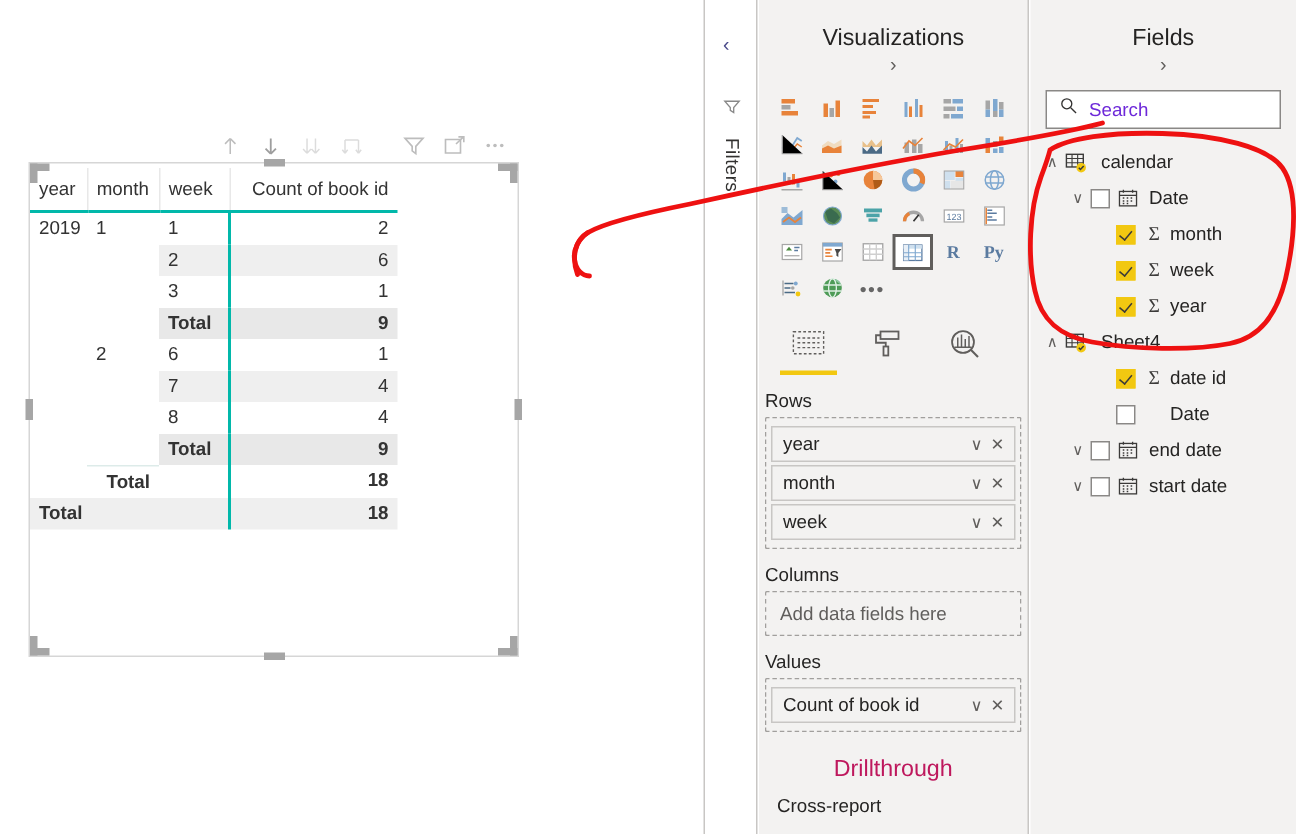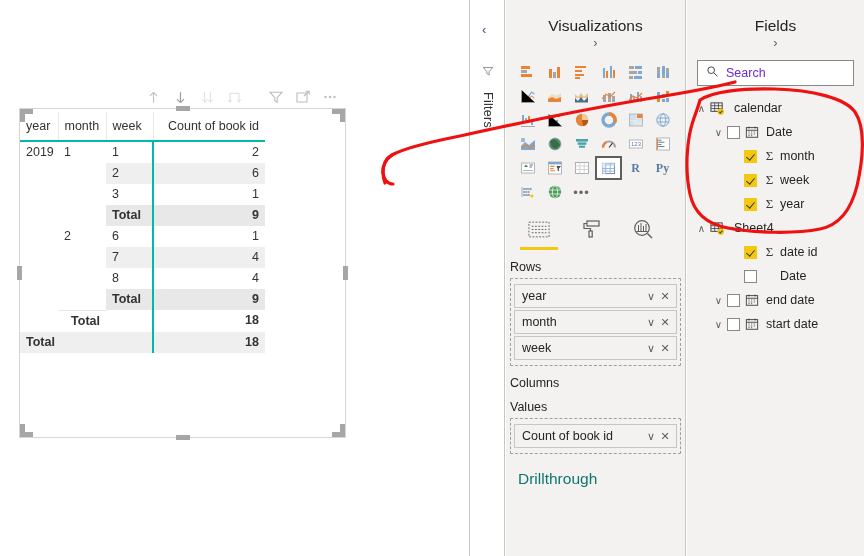--- a/index.html
+++ b/index.html
@@ -173,21 +173,21 @@
     height: 24px; display: flex; align-items: center;
     padding: 0 4px 0 7px; margin: 2px 0;
     font-size: 12.5px; color: #252423;
   }
   .well-chip .name { flex: 1; white-space: nowrap; overflow: hidden; }
   .well-chip .cx { color: #605e5c; font-size: 11px; width: 14px; text-align: center; }
   .well-placeholder {
     font-size: 12.5px; color: #605e5c;
     padding: 4px 6px;
   }
-  .drill-title { font-size: 15.5px; color: #0f766e; padding: 16px 12px 0 12px; }
+  .drill-title { font-size: 15.5px; color: #be185d; padding: 16px 12px 0 12px; text-align: center; }
   .drill-sub { font-size: 12.5px; color: #252423; padding: 8px 12px 0 12px; }
 
   
   #fields-pane {
     position: absolute; left: 687px; top: 0;
     width: 177px; height: 556px;
     background: #f3f2f1;
   }
   #search-box {
     margin: 0 10px; height: 26px; background: #fff;
@@ -668,34 +668,38 @@
           </div>
           <div class="well-chip">
             <span class="name">week</span>
             <span class="cx">∨</span>
             <span class="cx">✕</span>
           </div>
         </div>
       </div>
       <div class="well-section">
         <div class="well-label">Columns</div>
+        <div class="well-drop">
+          <div class="well-placeholder">Add data fields here</div>
+        </div>
       </div>
       <div class="well-section">
         <div class="well-label">Values</div>
         <div class="well-drop">
           <div class="well-chip">
             <span class="name">Count of book id</span>
             <span class="cx">∨</span>
             <span class="cx">✕</span>
           </div>
         </div>
       </div>
     </div>
 
   <div class="drill-title">Drillthrough</div>
+  <div class="drill-sub">Cross-report</div>
 </div>
 
 <div id="fields-pane">
   <div class="pane-head">
     <span class="pane-title">Fields</span>
     <span class="pane-chev">›</span>
   </div>
   <div id="search-box">
     <span>
       <svg width="13" height="13" viewBox="0 0 16 16">

